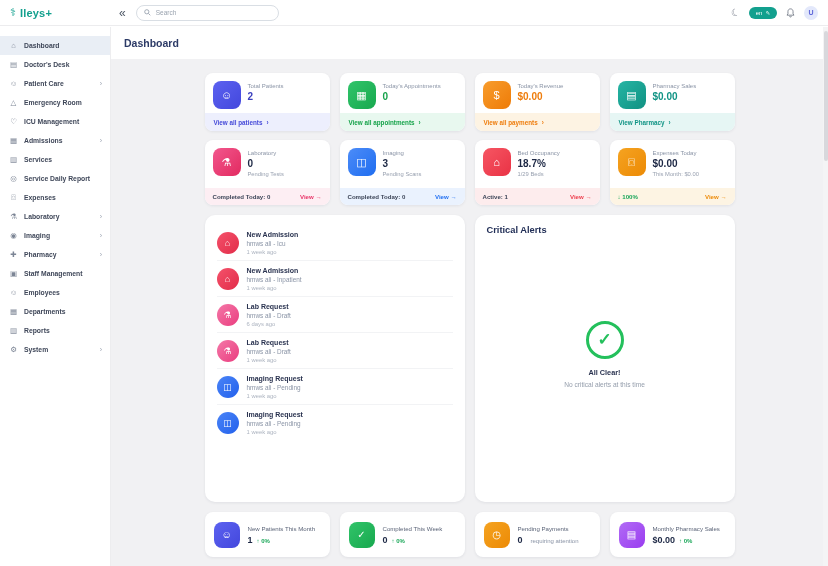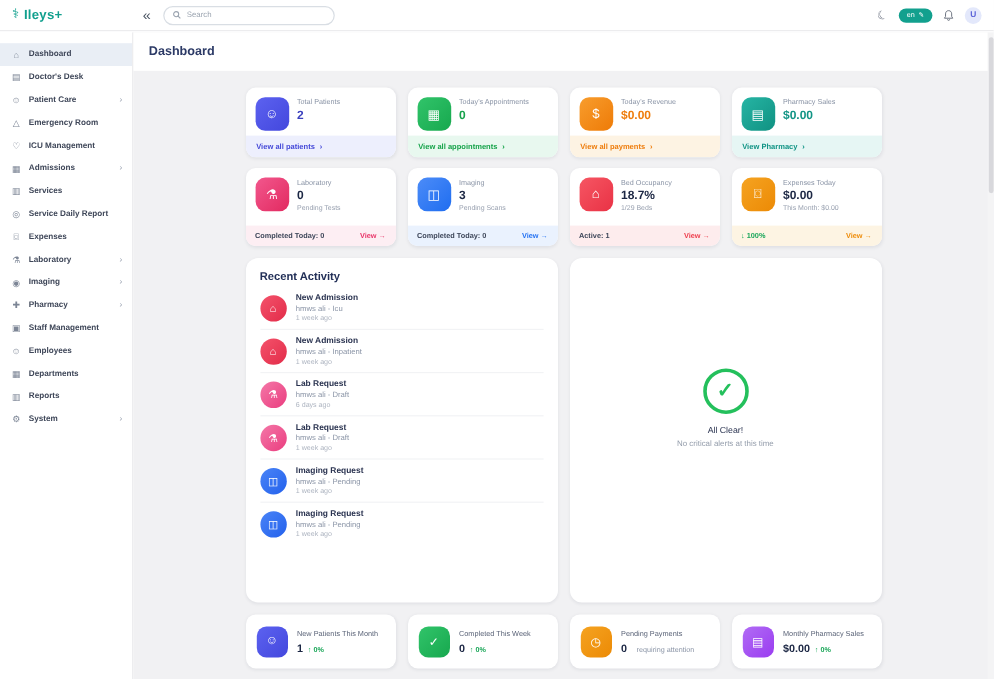--- a/index.html
+++ b/index.html
@@ -94,21 +94,21 @@
   .act-icon { width:22px; height:22px; border-radius:50%; color:#fff; font-size:9px; display:flex; align-items:center; justify-content:center; flex:0 0 auto; margin-top:1px; }
   .act-icon[data-color="red"]  { background:linear-gradient(135deg,#f4526b,#e22c49); }
   .act-icon[data-color="pink"] { background:linear-gradient(135deg,#f478a8,#ea3d7f); }
   .act-icon[data-color="blue"] { background:linear-gradient(135deg,#4a84f7,#2361ec); }
   .act-title { font-size:7px; font-weight:bold; color:#2a3350; }
   .act-sub { font-size:6.4px; color:#8a94a6; margin-top:1.5px; }
   .act-time { font-size:5.9px; color:#adb4c0; margin-top:2.5px; }
 
   .alert-center { height:230px; display:flex; flex-direction:column; align-items:center; justify-content:center; }
   .check-circle { width:38px; height:38px; border-radius:50%; border:3px solid #24c05c; color:#24c05c; font-size:17px; font-weight:bold; display:flex; align-items:center; justify-content:center; margin-bottom:9px; }
-  .alert-status { font-size:7.3px; font-weight:normal; color:#2a3350; }
+  .alert-status { font-size:7.3px; font-weight:bold; color:#2a3350; }
   .alert-msg { font-size:6.6px; color:#949dab; margin-top:4px; }
 
   
   .bottom { margin-top:10px; }
   .cardb { height:45px; flex-direction:row; align-items:center; gap:8px; padding:0 9px; }
   .b-icon { width:26px; height:26px; border-radius:8px; color:#fff; font-size:10px; display:flex; align-items:center; justify-content:center; flex:0 0 auto; }
   .b-label { font-size:6.1px; color:#5b6478; white-space:nowrap; }
   .b-row { display:flex; align-items:baseline; gap:4px; margin-top:3px; }
   .b-value { font-size:9px; font-weight:bold; color:#1c2744; }
   .b-trend { font-size:6px; font-weight:bold; color:#18a657; }
@@ -381,21 +381,20 @@
           <div class="c2-footer">
             <span class="f-left">↓ 100%</span>
             <span class="f-link">View →</span>
           </div>
         </div>
 
     </div>
 
     <div class="panels">
       <div class="panel">
-        <div class="panel-title">Recent Activity</div>
 
           <div class="act-item">
             <div class="act-icon" data-color="red">⌂</div>
             <div>
               <div class="act-title">New Admission</div>
               <div class="act-sub">hmws ali - Icu</div>
               <div class="act-time">1 week ago</div>
             </div>
           </div>
 
@@ -440,20 +439,21 @@
             <div>
               <div class="act-title">Imaging Request</div>
               <div class="act-sub">hmws ali - Pending</div>
               <div class="act-time">1 week ago</div>
             </div>
           </div>
 
       </div>
 
       <div class="panel">
+        <div class="panel-title">Critical Alerts</div>
         <div class="alert-center">
           <div class="check-circle">✓</div>
           <div class="alert-status">All Clear!</div>
           <div class="alert-msg">No critical alerts at this time</div>
         </div>
       </div>
     </div>
 
     <div class="grid4 bottom">
 

